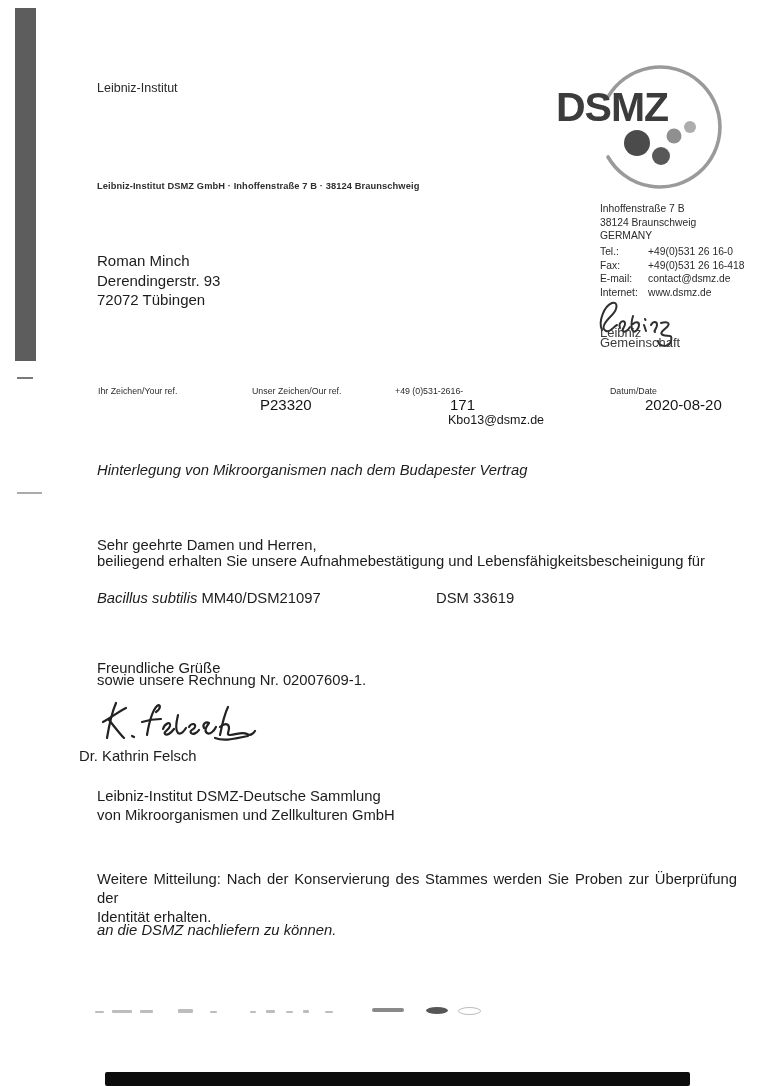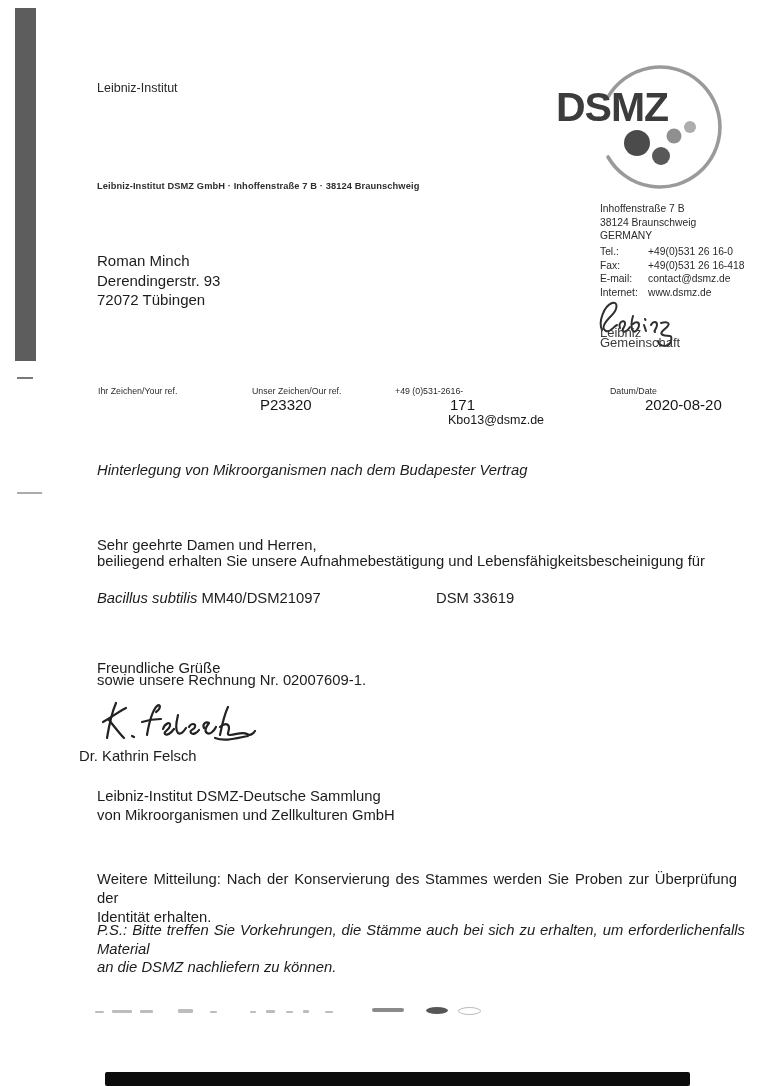--- a/index.html
+++ b/index.html
@@ -156,21 +156,20 @@
     <div>Leibniz-Institut DSMZ-Deutsche Sammlung</div>
     <div>von Mikroorganismen und Zellkulturen GmbH</div>
   </div>
 
   <div class="abs body-text notice-block">
     <div class="just">Weitere Mitteilung: Nach der Konservierung des Stammes werden Sie Proben zur Überprüfung der</div>
     <div>Identität erhalten.</div>
   </div>
 
   <div class="abs body-text ps-block">
-    <div class="just">P.S.: Bitte treffen Sie Vorkehrungen, die Stämme auch bei sich zu erhalten, um erforderlichenfalls Material</div>
     <div>an die DSMZ nachliefern zu können.</div>
   </div>
 
   <div>
     <div class="speck" style="left:95px;top:1011px;width:9px;height:2px;"></div>
     <div class="speck" style="left:112px;top:1010px;width:20px;height:3px;"></div>
     <div class="speck" style="left:140px;top:1010px;width:13px;height:3px;"></div>
     <div class="speck" style="left:178px;top:1009px;width:15px;height:4px;"></div>
     <div class="speck" style="left:210px;top:1011px;width:7px;height:2px;"></div>
     <div class="speck" style="left:250px;top:1011px;width:6px;height:2px;"></div>

